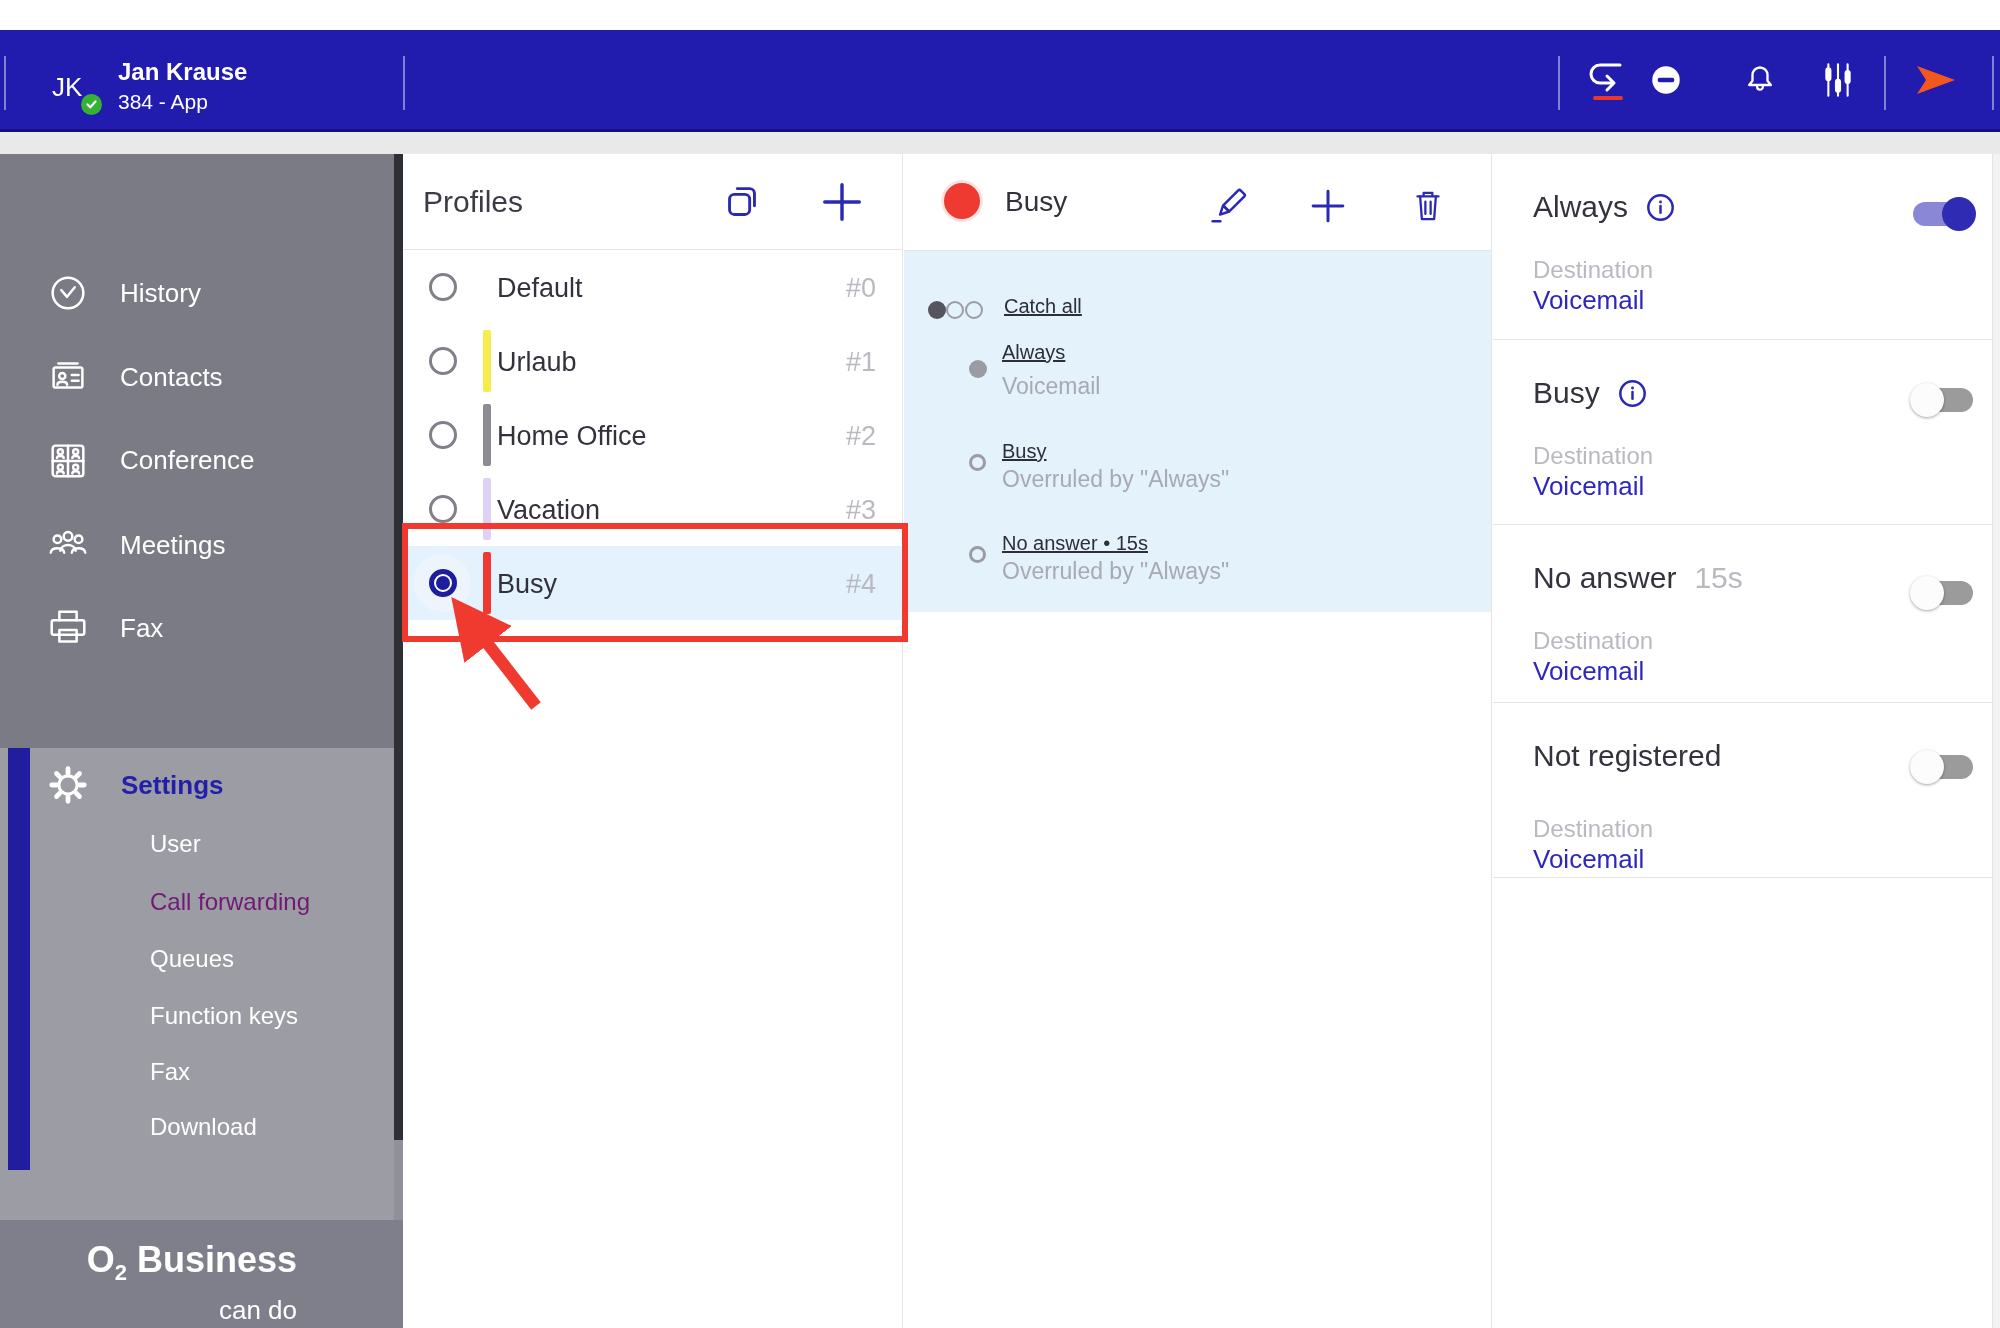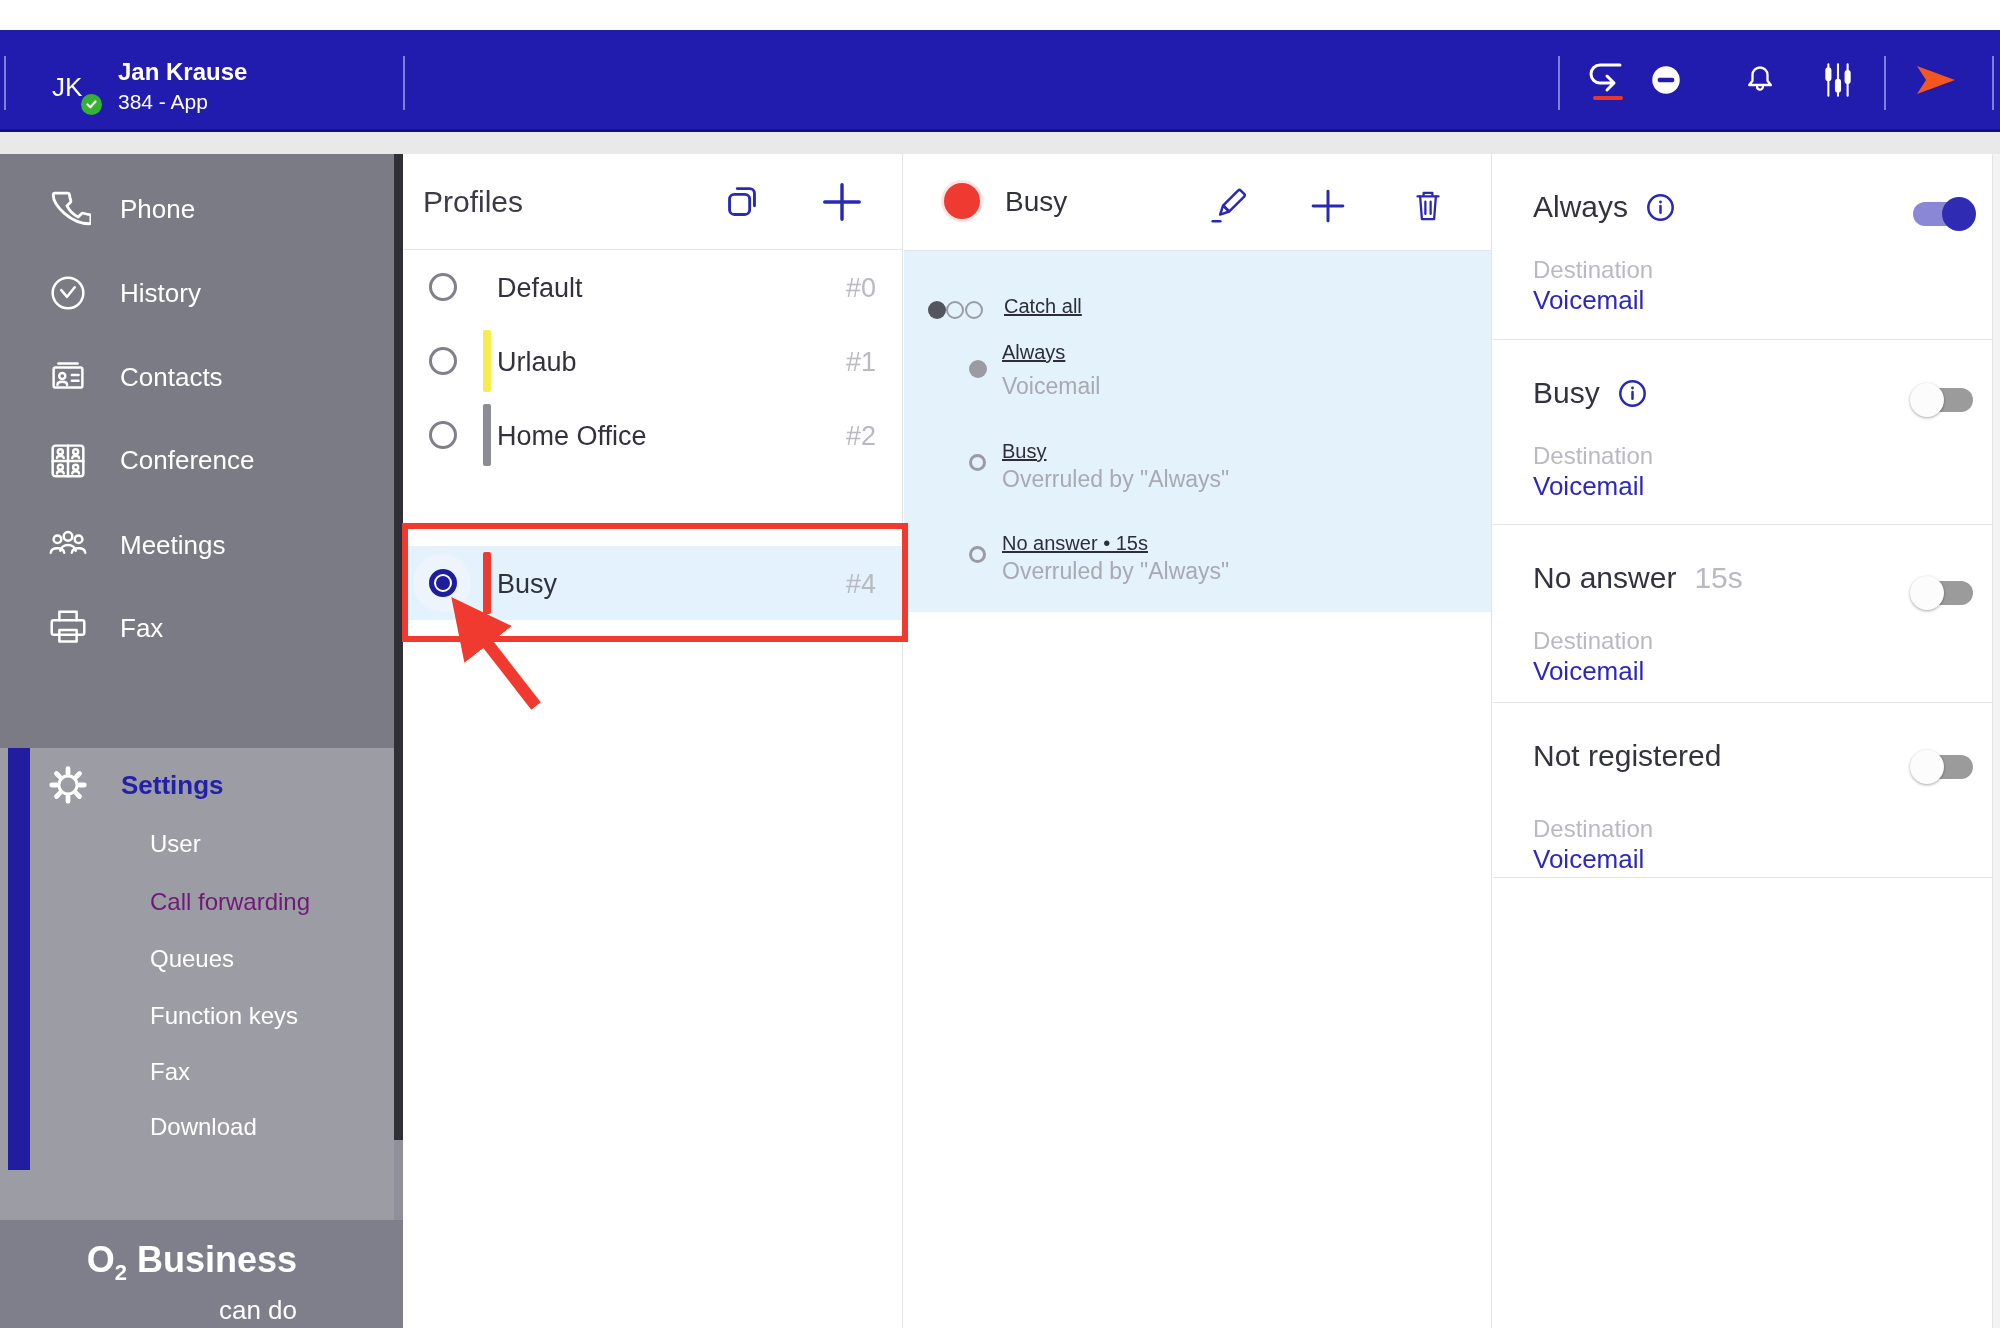--- a/index.html
+++ b/index.html
@@ -141,26 +141,20 @@
         <polygon points="4,4 42,18 4,32 13,18" fill="#f1571f"></polygon>
       </svg>
     </div>
     <div class="hdiv" style="left:1992px"></div>
   </div>
 
   <div class="abs band"></div>
 
   <div class="abs sidebar">
 
-    <div class="nav-item" style="top:13px">
-      <svg viewBox="0 0 42 42">
-          <path d="M15.5 6.5h5.2c.8 0 1.5.6 1.6 1.4.2 1.9.6 3.7 1.2 5.4.2.6 0 1.3-.4 1.8l-3 3c2.2 4.4 5.8 8 10.2 10.2l3-3c.5-.5 1.2-.6 1.8-.4 1.7.6 3.5 1 5.4 1.2.8.1 1.4.8 1.4 1.6v5.2c0 .9-.7 1.6-1.6 1.6C23.9 34.5 7.5 18.1 7.5 8.1c0-.9.7-1.6 1.6-1.6z"></path>
-        </svg>
-      <span class="nav-label">Phone</span>
-    </div>
     <div class="nav-item" style="top:97px">
       <svg viewBox="0 0 48 48">
           <circle cx="24" cy="24" r="16"></circle>
           <path d="M17 21 l6 7 8 -10"></path>
         </svg>
       <span class="nav-label">History</span>
     </div>
     <div class="nav-item" style="top:181px">
       <svg viewBox="0 0 48 48">
           <path d="M14 10 h20"></path>
@@ -259,20 +253,26 @@
       <span class="p-bar" style="background: rgb(246, 236, 78);"></span>
       <span class="p-name">Urlaub</span>
       <span class="p-tag">#1</span>
     </div>
     <div class="profile-row" style="top:244px">
       <span class="p-radio"></span>
       <span class="p-bar" style="background: rgb(140, 140, 148);"></span>
       <span class="p-name">Home Office</span>
       <span class="p-tag">#2</span>
     </div>
+    <div class="profile-row" style="top:318px">
+      <span class="p-radio"></span>
+      <span class="p-bar" style="background: rgb(221, 210, 243);"></span>
+      <span class="p-name">Vacation</span>
+      <span class="p-tag">#3</span>
+    </div>
     <div class="profile-row selected" style="top:392px">
       <span class="p-halo"></span>
       <span class="p-radio sel"></span>
       <span class="p-bar" style="background: rgb(238, 58, 48);"></span>
       <span class="p-name">Busy</span>
       <span class="p-tag">#4</span>
     </div>
   </div>
 
   <div class="abs anno-rect"></div>

